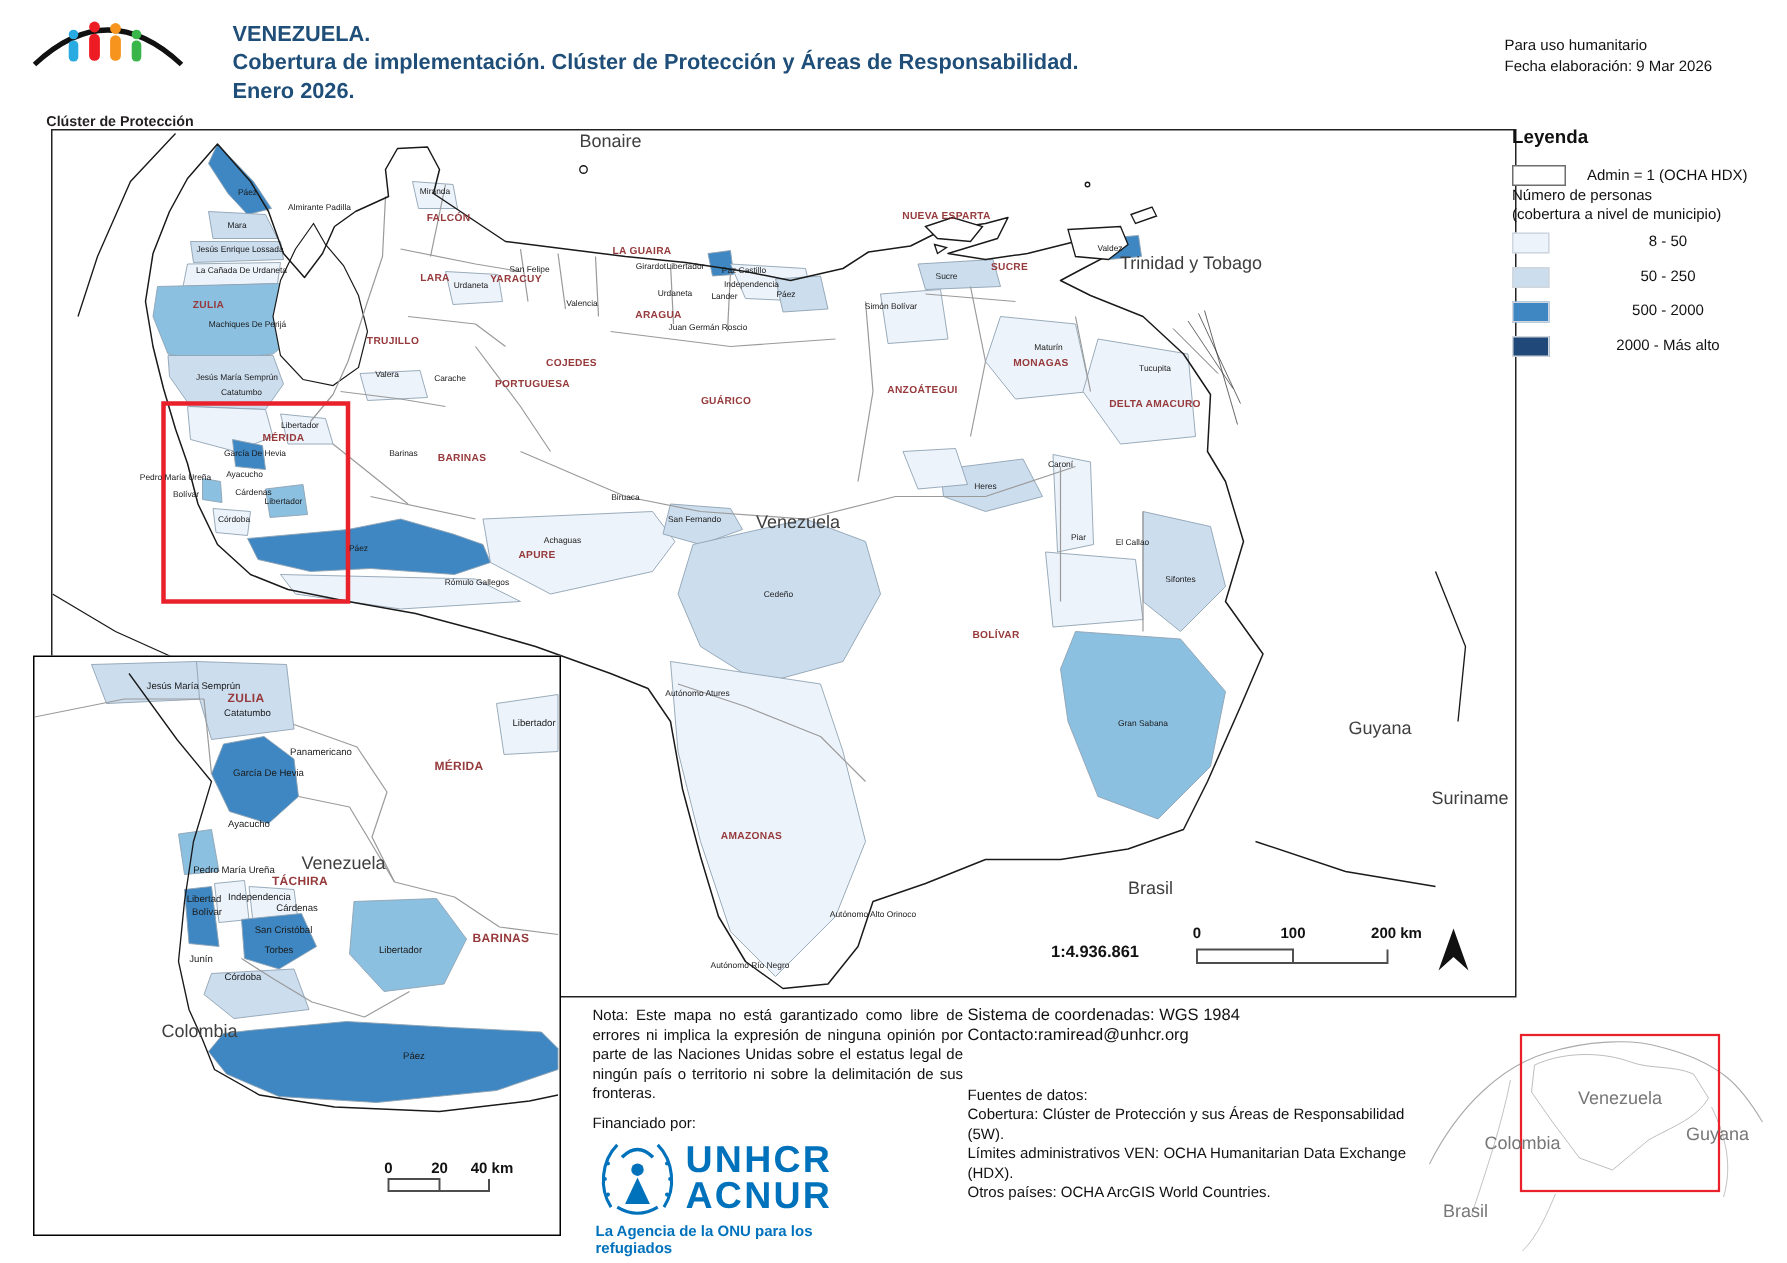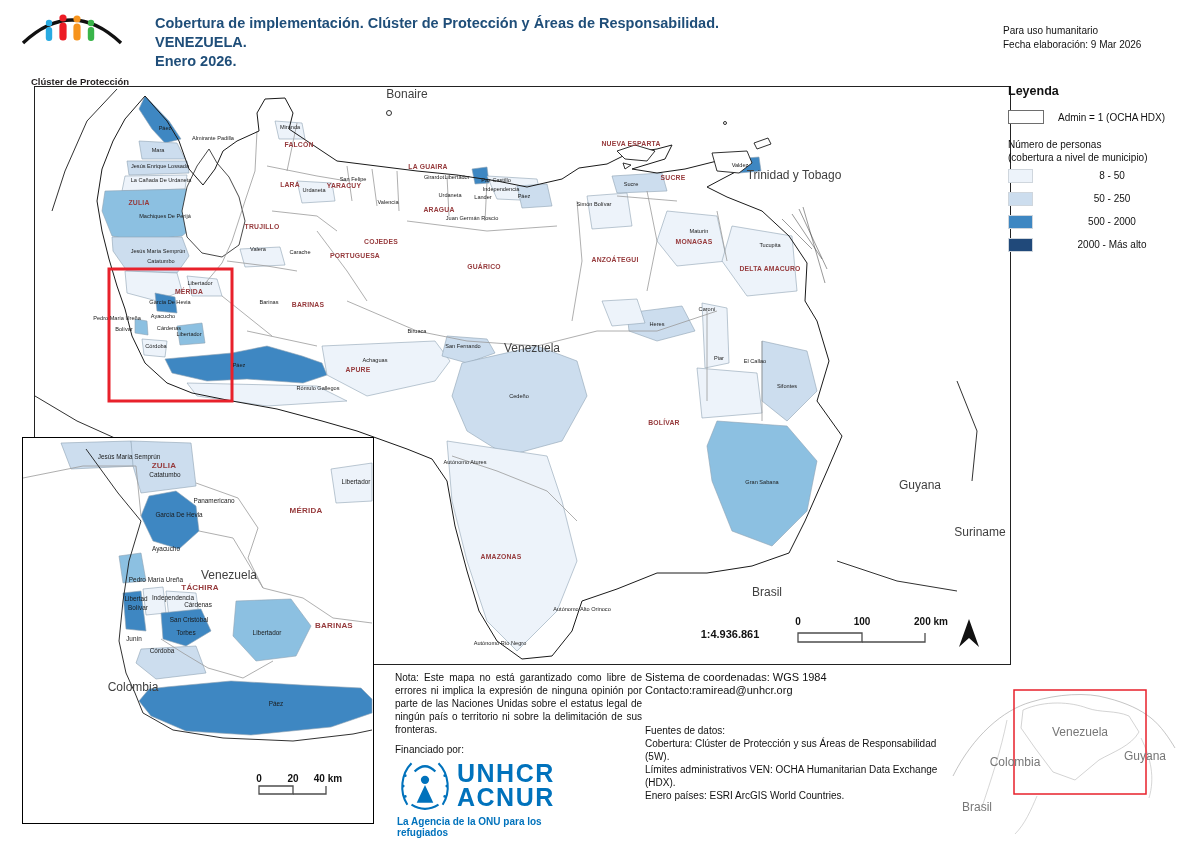--- a/index.html
+++ b/index.html
@@ -39,21 +39,21 @@
   .islands path{fill:#fff;stroke:#1a1a1a;stroke-width:.9;}
   .islands circle{fill:#fff;stroke:#1a1a1a;stroke-width:.9;}
   .zoom-rect{fill:none;stroke:#E8212B;stroke-width:3;}
   .ov-rect{fill:none;stroke:#E8212B;stroke-width:1.5;}
   .scalebar path{fill:none;stroke:#4d4d4d;stroke-width:1.3;}
   .north{fill:#111;}
 
   
   .legend{left:1008px;top:84px;width:183px;}
   .legend-title{font-size:12.5px;font-weight:bold;margin-bottom:12px;}
-  .admin-row{display:flex;align-items:center;margin-bottom:14px;}
+  .admin-row{display:flex;align-items:center;}
   .admin-swatch{width:34px;height:12px;background:#fff;border:1.4px solid #6e6e6e;margin-right:14px;flex:0 0 auto;}
   .admin-label,.legend-sub{font-size:10px;}
   .legend-sub{line-height:13px;}
   .lg-row{display:flex;align-items:center;height:23px;}
   .lg-swatch{width:23px;height:12px;border:.5px solid #cfd6dd;flex:0 0 auto;}
   .lg-label{flex:1;text-align:center;font-size:10px;}
 
   
   .nota-block{left:395px;top:671px;width:247px;font-size:10px;line-height:13px;text-align:justify;}
   .financiado{left:395px;top:744px;font-size:10px;}
@@ -81,22 +81,22 @@
           <rect x="56.4" y="18.5" width="7.2" height="17" rx="3.5" fill="#F7941D"></rect>
         <circle cx="74" cy="18" r="3.2" fill="#39B54A"></circle>
           <rect x="70.8" y="22" width="6.4" height="14" rx="3" fill="#39B54A"></rect>
       </g>
     </svg>
     <div class="logo-line1">Clúster de Protección</div>
     <div class="logo-line2">Venezuela</div>
   </div>
 
   <div class="abs title-block">
+    <div class="title-line">VENEZUELA.</div>
     <div class="title-line">Cobertura de implementación.  Clúster de Protección y Áreas de Responsabilidad.</div>
-    <div class="title-line">VENEZUELA.</div>
     <div class="title-line">Enero 2026.</div>
   </div>
 
   <div class="abs usage-block">
     <div>Para uso humanitario</div>
     <div>Fecha elaboración: 9 Mar 2026</div>
   </div>
 
   <div class="abs main-map-frame">
     <svg id="main-map-svg" width="975" height="577" viewBox="0 0 975 577">
@@ -424,16 +424,16 @@
 
   <div class="abs coords-block">
     <div>Sistema de coordenadas: WGS 1984</div>
     <div>Contacto:ramiread@unhcr.org</div>
   </div>
 
   <div class="abs fuentes-block">
     <div>Fuentes de datos:</div>
     <div>Cobertura: Clúster de Protección y sus Áreas de Responsabilidad (5W).</div>
     <div>Límites administrativos VEN: OCHA Humanitarian Data Exchange (HDX).</div>
-    <div>Enero países: ESRI ArcGIS World Countries.</div>
+    <div>Otros países: OCHA ArcGIS World Countries.</div>
   </div>
 
 </div>
 
 </body></html>

